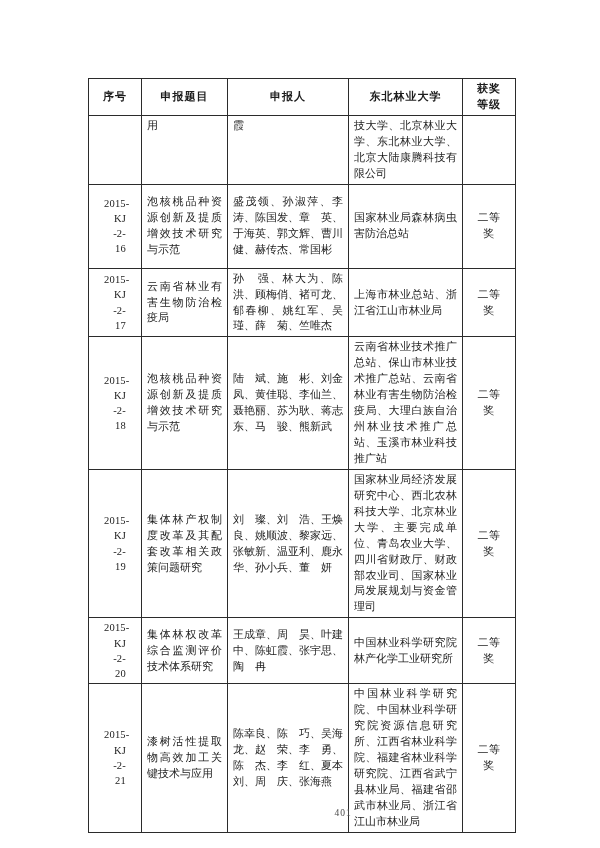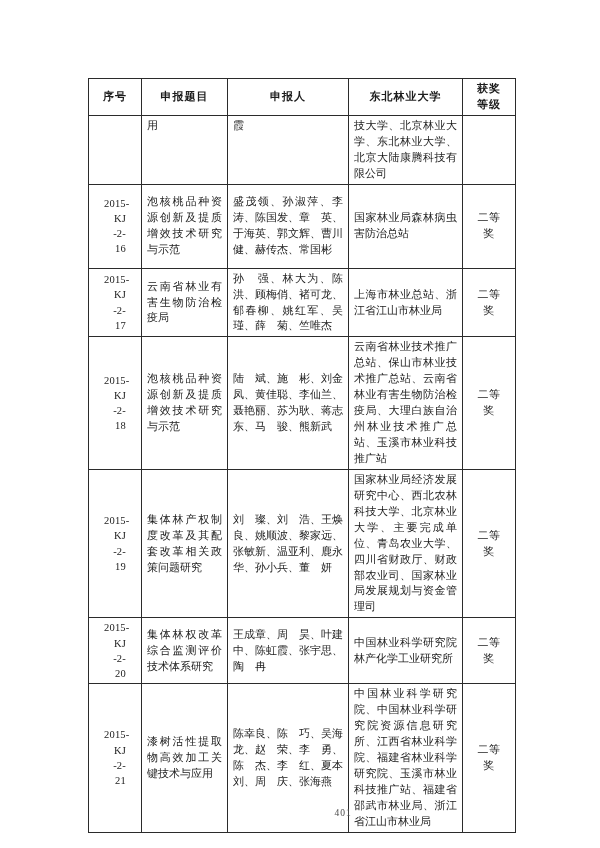--- a/index.html
+++ b/index.html
@@ -167,21 +167,21 @@
     <td class="cell-applicants">王成章、周　昊、叶建中、陈虹霞、张宇思、陶　冉</td>
     <td class="cell-units">中国林业科学研究院林产化学工业研究所</td>
     <td class="cell-award">二等奖</td>
   </tr>
 
   <tr>
     <td class="cell-serial">2015-KJ
 -2-21</td>
     <td class="cell-title">漆树活性提取物高效加工关键技术与应用</td>
     <td class="cell-applicants">陈幸良、陈　巧、吴海龙、赵　荣、李　勇、陈　杰、李　红、夏本刘、周　庆、张海燕</td>
-    <td class="cell-units">中国林业科学研究院、中国林业科学研究院资源信息研究所、江西省林业科学院、福建省林业科学研究院、玉溪市林业科技推广站、福建省邵武市林业局、浙江省江山市林业局</td>
+    <td class="cell-units">中国林业科学研究院、中国林业科学研究院资源信息研究所、江西省林业科学院、福建省林业科学研究院、江西省武宁县林业局、福建省邵武市林业局、浙江省江山市林业局</td>
     <td class="cell-award">二等奖</td>
   </tr>
 </tbody>
   </table>
 
   <div class="page-number">401</div>
 
 </div>
 
 </body></html>

